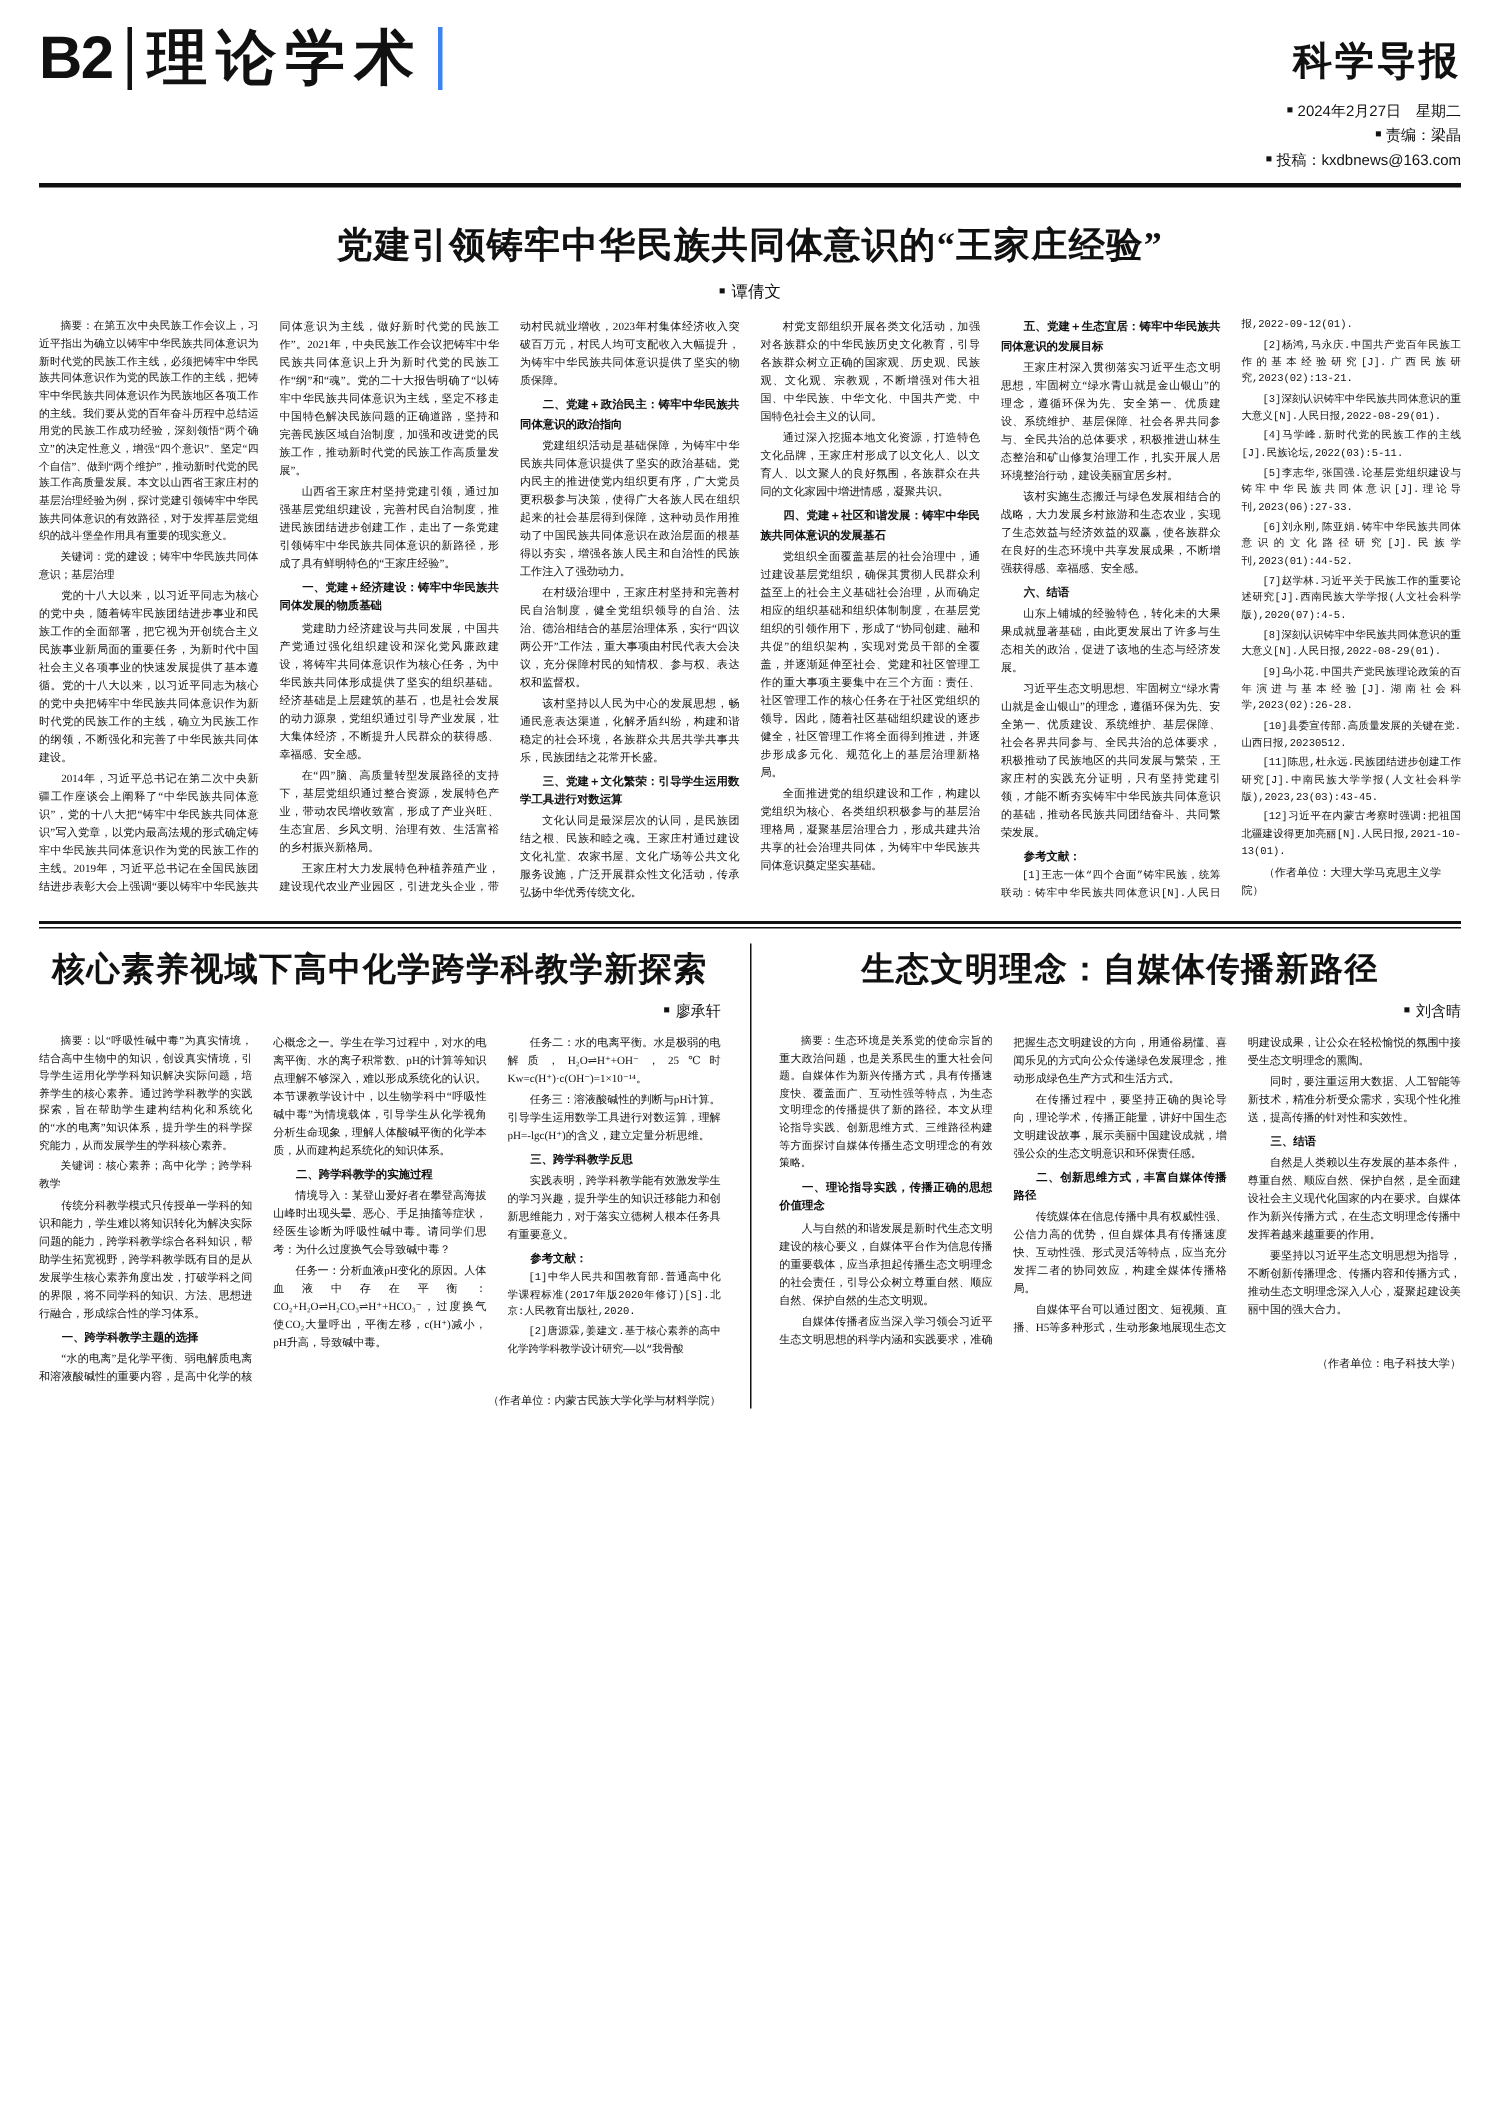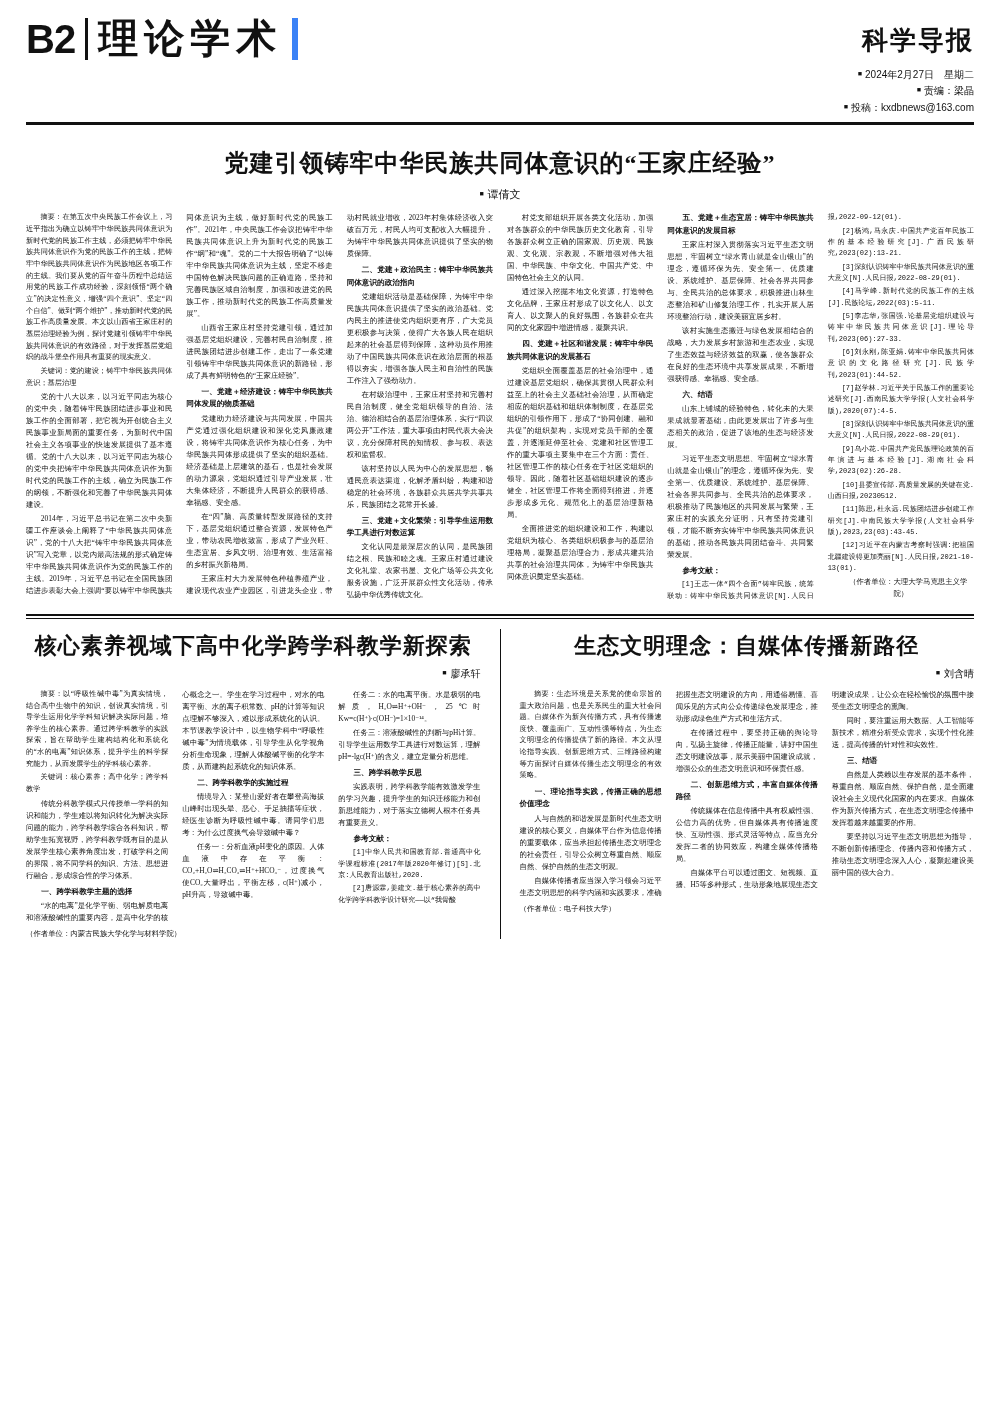--- a/index.html
+++ b/index.html
@@ -3,55 +3,55 @@
 <meta charset="utf-8">
 <style>
   html,body{margin:0;padding:0;background:#fff;}
   body{width:1000px;height:1414px;font-family:"Liberation Serif","DejaVu Serif",serif;color:#111;}
   .page{position:relative;width:1000px;height:1398px;box-sizing:border-box;padding:18px 26px 10px 26px;border-radius:23px;}
 
   
   .masthead{display:flex;align-items:flex-start;justify-content:space-between;border-bottom:3px solid #111;padding-bottom:6px;}
   .mast-left{display:flex;align-items:center;gap:10px;}
   .page-no{font-family:"Liberation Sans",sans-serif;font-weight:bold;font-size:40px;letter-spacing:-1px;line-height:1;}
-  .mast-title{font-family:"Liberation Serif",serif;font-weight:bold;font-size:40px;letter-spacing:6px;border-left:3px solid #111;border-right:6px solid #3b82f6;padding:0 10px;line-height:1.05;}
+  .mast-title{font-family:"Liberation Serif",serif;font-weight:bold;font-size:40px;letter-spacing:6px;border-left:3px solid #111;border-right:3px solid #3b82f6;padding:0 10px;line-height:1.05;}
   .mast-right{text-align:right;font-family:"Liberation Sans",sans-serif;font-size:10px;line-height:1.65;padding-top:2px;}
   .paper-name{font-family:"Liberation Serif",serif;font-weight:bold;font-size:26px;letter-spacing:2px;margin-bottom:4px;text-align:right;}
   .mi{display:block;white-space:nowrap;}
   .mi::before{content:"■";font-size:7px;margin-right:3px;vertical-align:2px;}
 
   
   .lead-head{text-align:center;font-weight:bold;font-size:24px;letter-spacing:1px;margin:22px 0 8px 0;font-family:"Liberation Serif",serif;}
   .byline{text-align:center;font-size:11px;margin-bottom:10px;font-family:Liberation Sans, sans-serif;}
   .byline::before{content:"■";font-size:7px;margin-right:4px;vertical-align:2px;}
 
   
   .cols{column-gap:14px;column-rule:0;font-size:7.4px;line-height:1.62;text-align:justify;}
   .c6{column-count:6;}
   .c3{column-count:3;}
   .cols p{margin:0 0 2px 0;text-indent:2em;}
   .cols h4{margin:4px 0 2px 0;font-size:7.6px;font-weight:bold;text-indent:2em;}
   .abstract{font-size:7.2px;}
   .kw{font-size:7.2px;}
   .bold{font-weight:normal;}
   .refs{font-size:7px;font-family:Liberation Mono, monospace;}
-  .sign{text-align:center;font-size:7.4px;margin-top:4px;}
+  .sign{text-align:left;font-size:7.4px;margin-top:4px;}
 
   
   .hr-thick{border:0;border-top:2px solid #111;margin:12px 0 0 0;}
   .hr-thin{border:0;border-top:1px solid #111;margin:2px 0 10px 0;}
 
   
   .bottom{display:flex;gap:19px;}
   .bottom .art{flex:1;}
   .art-head{text-align:center;font-weight:bold;font-size:22px;letter-spacing:1px;margin:2px 0 6px 0;}
   .art-byline{text-align:right;font-size:10px;margin-bottom:8px;font-family:"Liberation Sans",sans-serif;}
   .art-byline::before{content:"■";font-size:7px;margin-right:4px;vertical-align:2px;}
   .vline{width:1px;background:#111;align-self:stretch;}
-  .unit{font-size:7.4px;margin-top:5px;}
+  .unit{text-align:right;font-size:7.4px;margin-top:5px;}
 </style>
 </head>
 <body>
 
 <div class="page">
 
   <div class="masthead">
     <div class="mast-left">
       <div class="page-no">B2</div>
       <div class="mast-title">理论学术</div>
@@ -154,21 +154,21 @@
 
     <div class="art">
       <div class="art-head">生态文明理念：自媒体传播新路径</div>
       <div class="art-byline">刘含晴</div>
       <div class="cols c3">
         <p class="abstract bold">摘要：生态环境是关系党的使命宗旨的重大政治问题，也是关系民生的重大社会问题。自媒体作为新兴传播方式，具有传播速度快、覆盖面广、互动性强等特点，为生态文明理念的传播提供了新的路径。本文从理论指导实践、创新思维方式、三维路径构建等方面探讨自媒体传播生态文明理念的有效策略。</p>
 
         <h4>一、理论指导实践，传播正确的思想价值理念</h4>
         <p>人与自然的和谐发展是新时代生态文明建设的核心要义，自媒体平台作为信息传播的重要载体，应当承担起传播生态文明理念的社会责任，引导公众树立尊重自然、顺应自然、保护自然的生态文明观。</p>
         <p>自媒体传播者应当深入学习领会习近平生态文明思想的科学内涵和实践要求，准确把握生态文明建设的方向，用通俗易懂、喜闻乐见的方式向公众传递绿色发展理念，推动形成绿色生产方式和生活方式。</p>
-        <p>在传播过程中，要坚持正确的舆论导向，弘扬主旋律，传播正能量，讲好中国生态文明建设故事，展示美丽中国建设成就，增强公众的生态文明意识和环保责任感。</p>
+        <p>在传播过程中，要坚持正确的舆论导向，理论学术，传播正能量，讲好中国生态文明建设故事，展示美丽中国建设成就，增强公众的生态文明意识和环保责任感。</p>
 
         <h4>二、创新思维方式，丰富自媒体传播路径</h4>
         <p>传统媒体在信息传播中具有权威性强、公信力高的优势，但自媒体具有传播速度快、互动性强、形式灵活等特点，应当充分发挥二者的协同效应，构建全媒体传播格局。</p>
         <p>自媒体平台可以通过图文、短视频、直播、H5等多种形式，生动形象地展现生态文明建设成果，让公众在轻松愉悦的氛围中接受生态文明理念的熏陶。</p>
         <p>同时，要注重运用大数据、人工智能等新技术，精准分析受众需求，实现个性化推送，提高传播的针对性和实效性。</p>
 
         <h4>三、结语</h4>
         <p>自然是人类赖以生存发展的基本条件，尊重自然、顺应自然、保护自然，是全面建设社会主义现代化国家的内在要求。自媒体作为新兴传播方式，在生态文明理念传播中发挥着越来越重要的作用。</p>
         <p>要坚持以习近平生态文明思想为指导，不断创新传播理念、传播内容和传播方式，推动生态文明理念深入人心，凝聚起建设美丽中国的强大合力。</p>
       </div>

